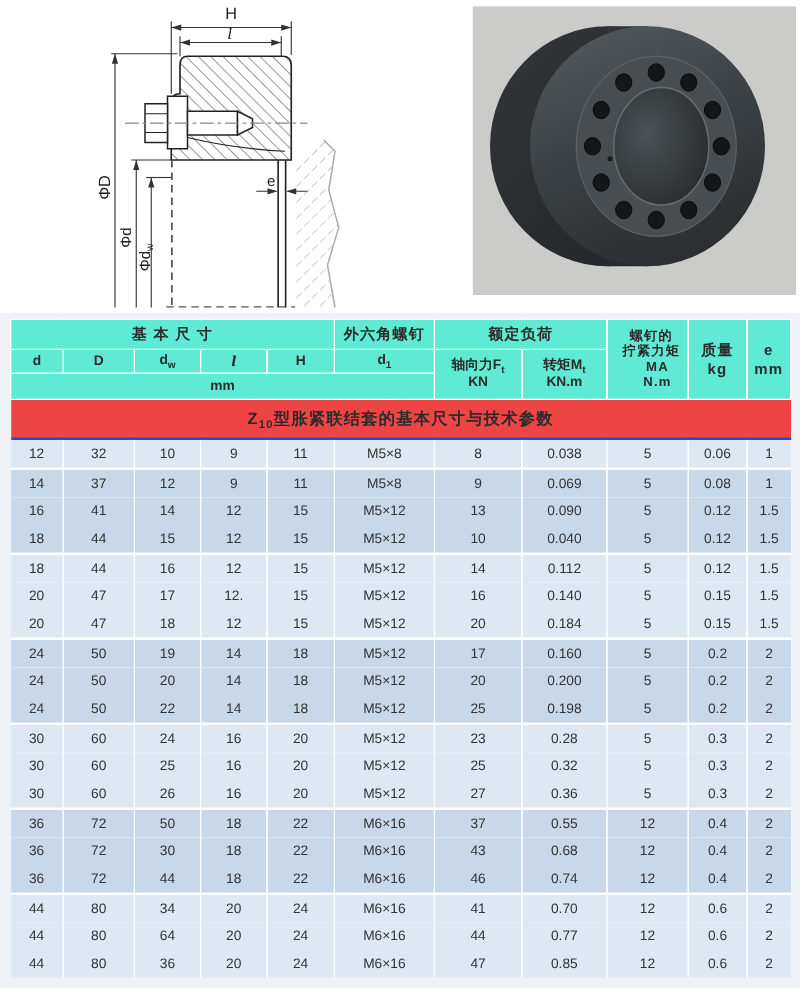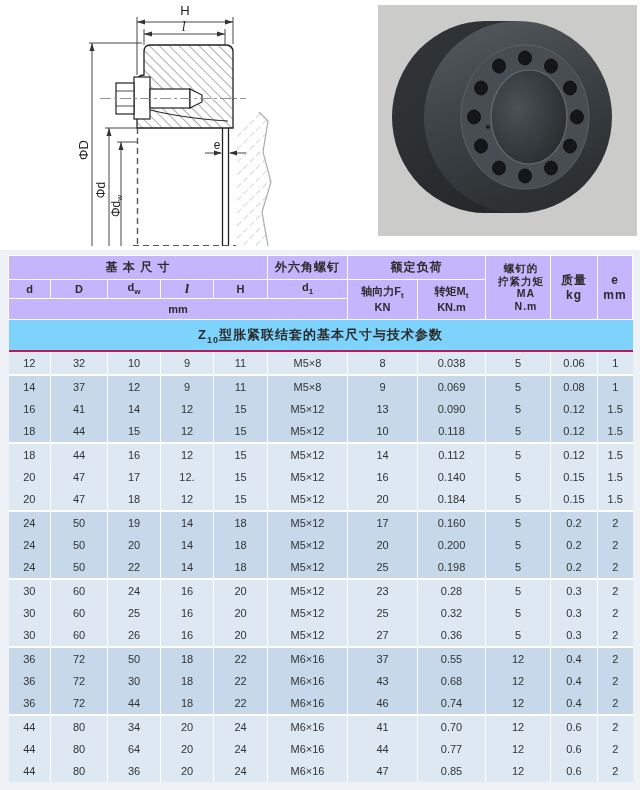--- a/index.html
+++ b/index.html
@@ -14,25 +14,25 @@
   .table-section{background:#eef2f7;padding:5px 8px 12px 8px;}
   table.spec{
     width:624px;border-collapse:collapse;table-layout:fixed;
     font-size:11px;color:#333;
   }
   table.spec td,table.spec th{
     text-align:center;vertical-align:middle;padding:0;
     font-weight:normal;overflow:hidden;white-space:nowrap;
   }
   tr.title-row td{
-    background:#7dd3fc;height:30px;font-size:13px;font-weight:bold;
-    letter-spacing:1px;color:#2b2b2b;border-bottom:2px solid #be185d;
+    background:#ef4444;height:30px;font-size:13px;font-weight:bold;
+    letter-spacing:1px;color:#2b2b2b;border-bottom:2px solid #1d4ed8;
   }
   tr.title-row sub{font-size:9px;}
-  thead th{background:#c4b5fd;border:1px solid #fff;color:#2b2b2b;}
+  thead th{background:#5eead4;border:1px solid #fff;color:#2b2b2b;}
   tr.hrow1 th{height:23px;font-size:12px;font-weight:bold;letter-spacing:1px;}
   tr.hrow2 th{height:18px;font-size:11px;font-weight:bold;}
   tr.hrow3 th{height:20px;font-size:11px;font-weight:bold;}
   th .twoline{line-height:1.2;font-weight:bold;}
   th.tighten-cell{text-align:left;}
   th.tighten-cell .block{display:inline-block;text-align:center;line-height:1.18;font-size:10.5px;font-weight:bold;padding-left:6px;}
   th.tighten-cell .ind{padding-left:10px;}
   .ital{font-family:"DejaVu Serif","Liberation Serif",serif;font-style:italic;}
   sub{font-size:8px;}
   tbody td{height:22px;border-left:1px solid #fdfeff;}
@@ -277,21 +277,21 @@
           <td>1.5</td>
         </tr>
         <tr class="dark">
           <td>18</td>
           <td>44</td>
           <td>15</td>
           <td>12</td>
           <td>15</td>
           <td>M5×12</td>
           <td>10</td>
-          <td>0.118</td>
+          <td>0.040</td>
           <td>5</td>
           <td>0.12</td>
           <td>1.5</td>
         </tr>
         <tr class="light gstart">
           <td>18</td>
           <td>44</td>
           <td>16</td>
           <td>12</td>
           <td>15</td>

